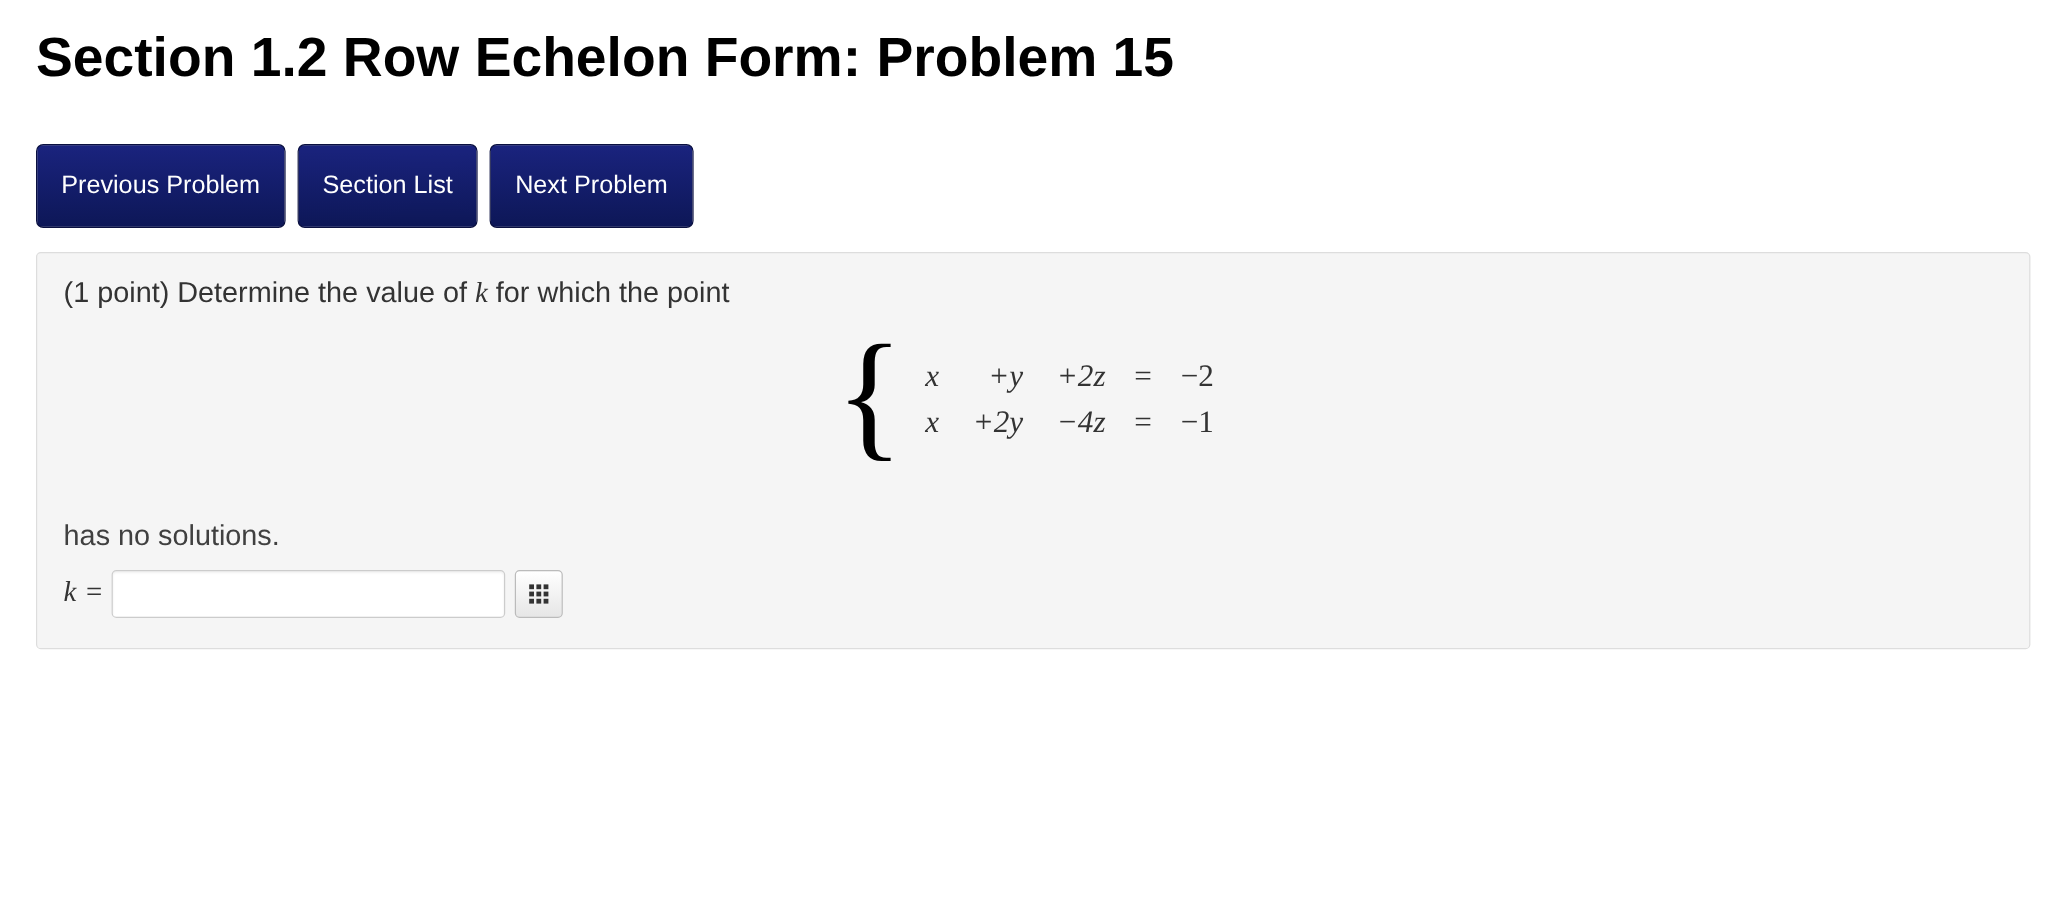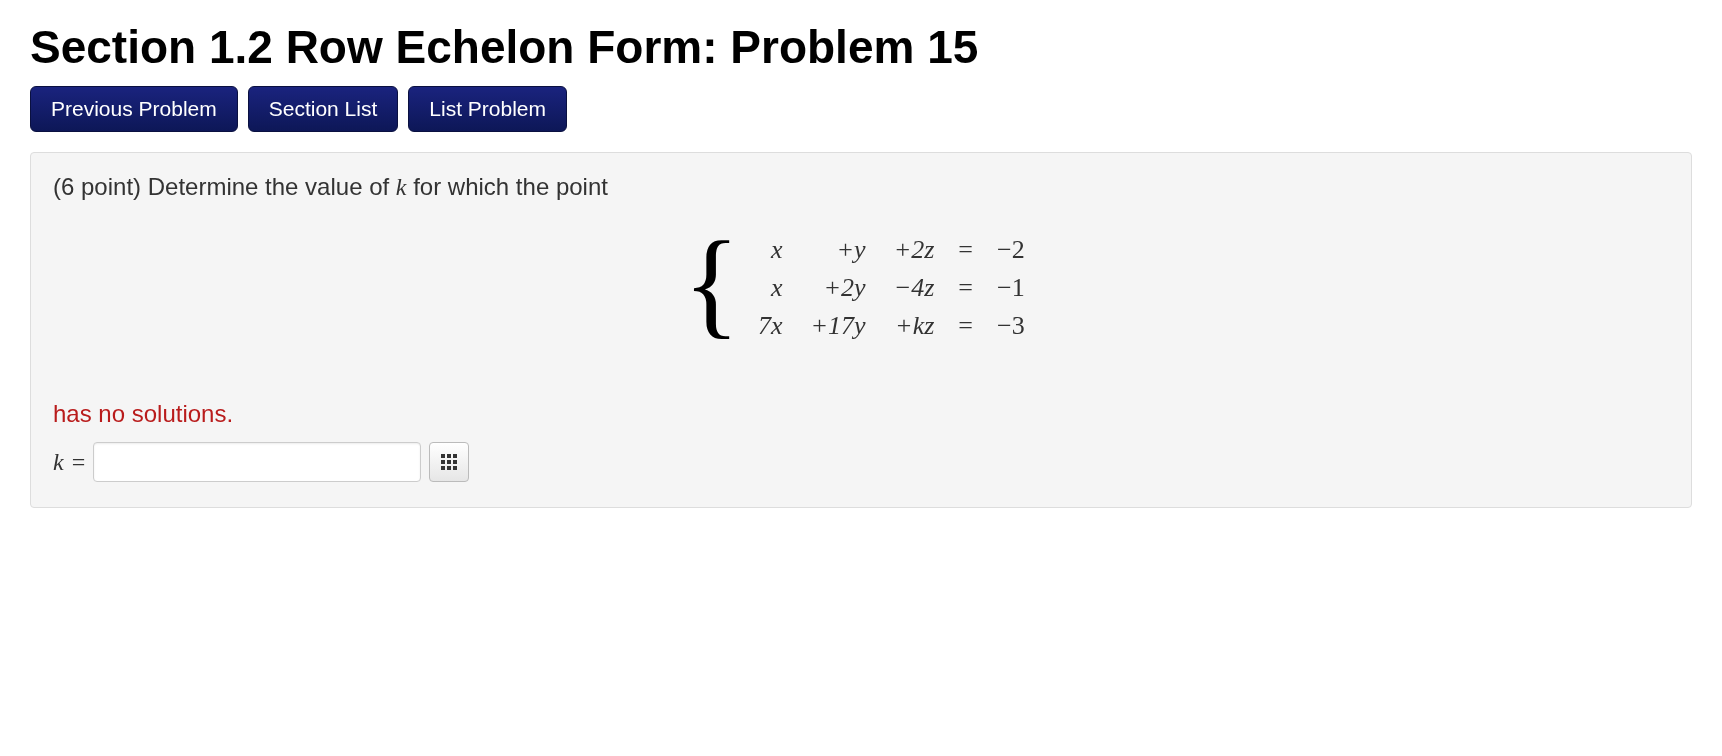--- a/index.html
+++ b/index.html
@@ -5,34 +5,34 @@
   body {
     font-family: "Helvetica Neue", Helvetica, Arial, sans-serif;
     margin: 0;
     padding: 20px 30px;
     color: #333;
     background: #fff;
   }
   h1 {
     font-size: 46px;
     font-weight: bold;
-    margin: 0 0 12px 0;
+    margin: 0 0 46px 0;
     color: #000;
   }
   .nav-buttons {
     display: flex;
     gap: 10px;
     margin-bottom: 20px;
   }
   .nav-btn {
     background: linear-gradient(to bottom, #1a237e, #0d1757);
     color: #fff;
     border: 1px solid #0a1040;
     border-radius: 6px;
-    padding: 10px 20px;
+    padding: 22px 20px;
     font-size: 21px;
     cursor: pointer;
     font-family: inherit;
   }
   .problem-box {
     background: #f5f5f5;
     border: 1px solid #ddd;
     border-radius: 4px;
     padding: 20px 22px 25px 22px;
   }
@@ -75,21 +75,21 @@
   }
   .eq-table td.eq {
     text-align: center;
     padding: 4px 10px;
   }
   .eq-table td.rhs {
     text-align: left;
   }
   .post-text {
     font-size: 24px;
-    color: #b91c1c;
+    color: #404040;
     margin-bottom: 14px;
   }
   .answer-row {
     display: flex;
     align-items: center;
     gap: 8px;
     font-size: 24px;
   }
   .answer-label {
     font-family: "Times New Roman", Times, serif;
@@ -132,53 +132,46 @@
   }
 </style>
 </head>
 <body>
 
 <h1>Section 1.2 Row Echelon Form: Problem 15</h1>
 
 <div class="nav-buttons">
   <button class="nav-btn">Previous Problem</button>
   <button class="nav-btn">Section List</button>
-  <button class="nav-btn">List Problem</button>
+  <button class="nav-btn">Next Problem</button>
 </div>
 
 <div class="problem-box">
   <div class="prompt">
-    <span>(6 point) Determine the value of </span><span class="math-var">k</span><span> for which the point</span>
+    <span>(1 point) Determine the value of </span><span class="math-var">k</span><span> for which the point</span>
   </div>
 
   <div class="system-wrapper">
     <div class="system">
       <div class="brace">{</div>
       <table class="eq-table">
         <tbody>
             <tr>
           <td><span class="math-var">x</span></td>
           <td><span class="math-var">+y</span></td>
           <td><span class="math-var">+2z</span></td>
           <td class="eq"><span>=</span></td>
           <td class="rhs"><span>−2</span></td>
         </tr>
         <tr>
           <td><span class="math-var">x</span></td>
           <td><span class="math-var">+2y</span></td>
           <td><span class="math-var">−4z</span></td>
           <td class="eq"><span>=</span></td>
           <td class="rhs"><span>−1</span></td>
-        </tr>
-        <tr>
-          <td><span class="math-var">7x</span></td>
-          <td><span class="math-var">+17y</span></td>
-          <td><span class="math-var">+kz</span></td>
-          <td class="eq"><span>=</span></td>
-          <td class="rhs"><span>−3</span></td>
         </tr>
       </tbody>
         </table>
     </div>
   </div>
 
   <div class="post-text">has no solutions.</div>
 
   <div class="answer-row">
     <span class="answer-label">k</span>

